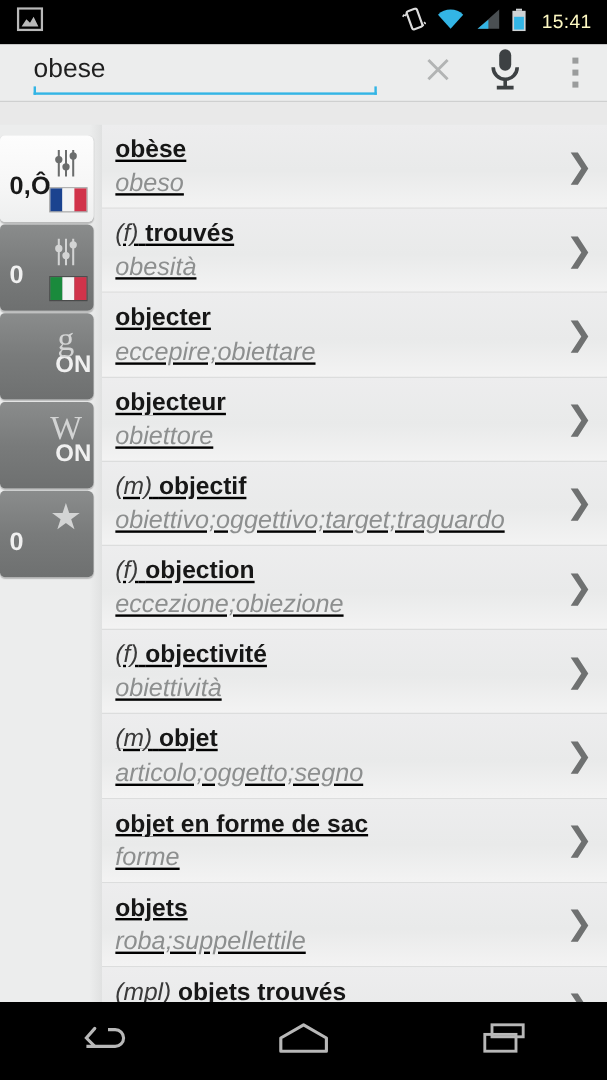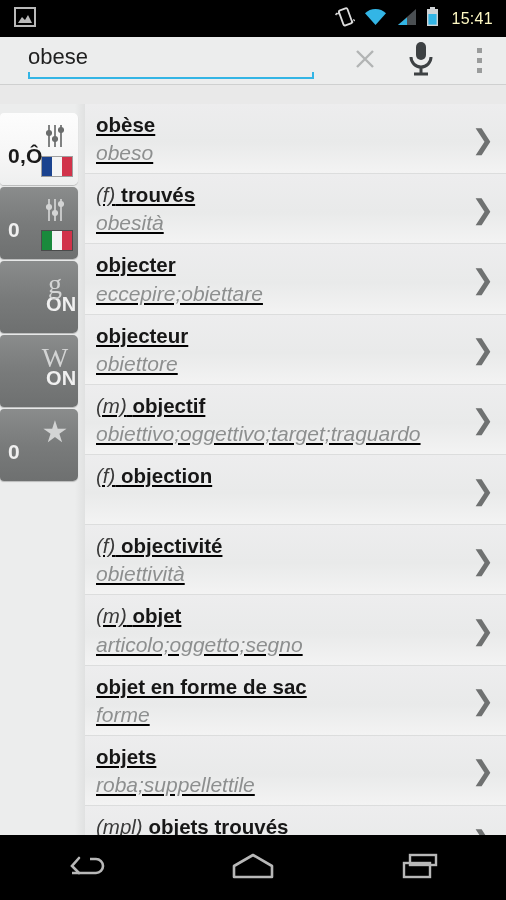--- a/index.html
+++ b/index.html
@@ -313,20 +313,21 @@
       </div>
 
       <div class="row">
         <div class="row-head"><span class="gender">(m)</span> <span class="term">objectif</span></div>
         <div class="row-sub">obiettivo;oggettivo;target;traguardo</div>
         <span class="chev">❯</span>
       </div>
 
       <div class="row">
         <div class="row-head"><span class="gender">(f)</span> <span class="term">objection</span></div>
+        <div class="row-sub">eccezione;obiezione</div>
         <span class="chev">❯</span>
       </div>
 
       <div class="row">
         <div class="row-head"><span class="gender">(f)</span> <span class="term">objectivité</span></div>
         <div class="row-sub">obiettività</div>
         <span class="chev">❯</span>
       </div>
 
       <div class="row">

